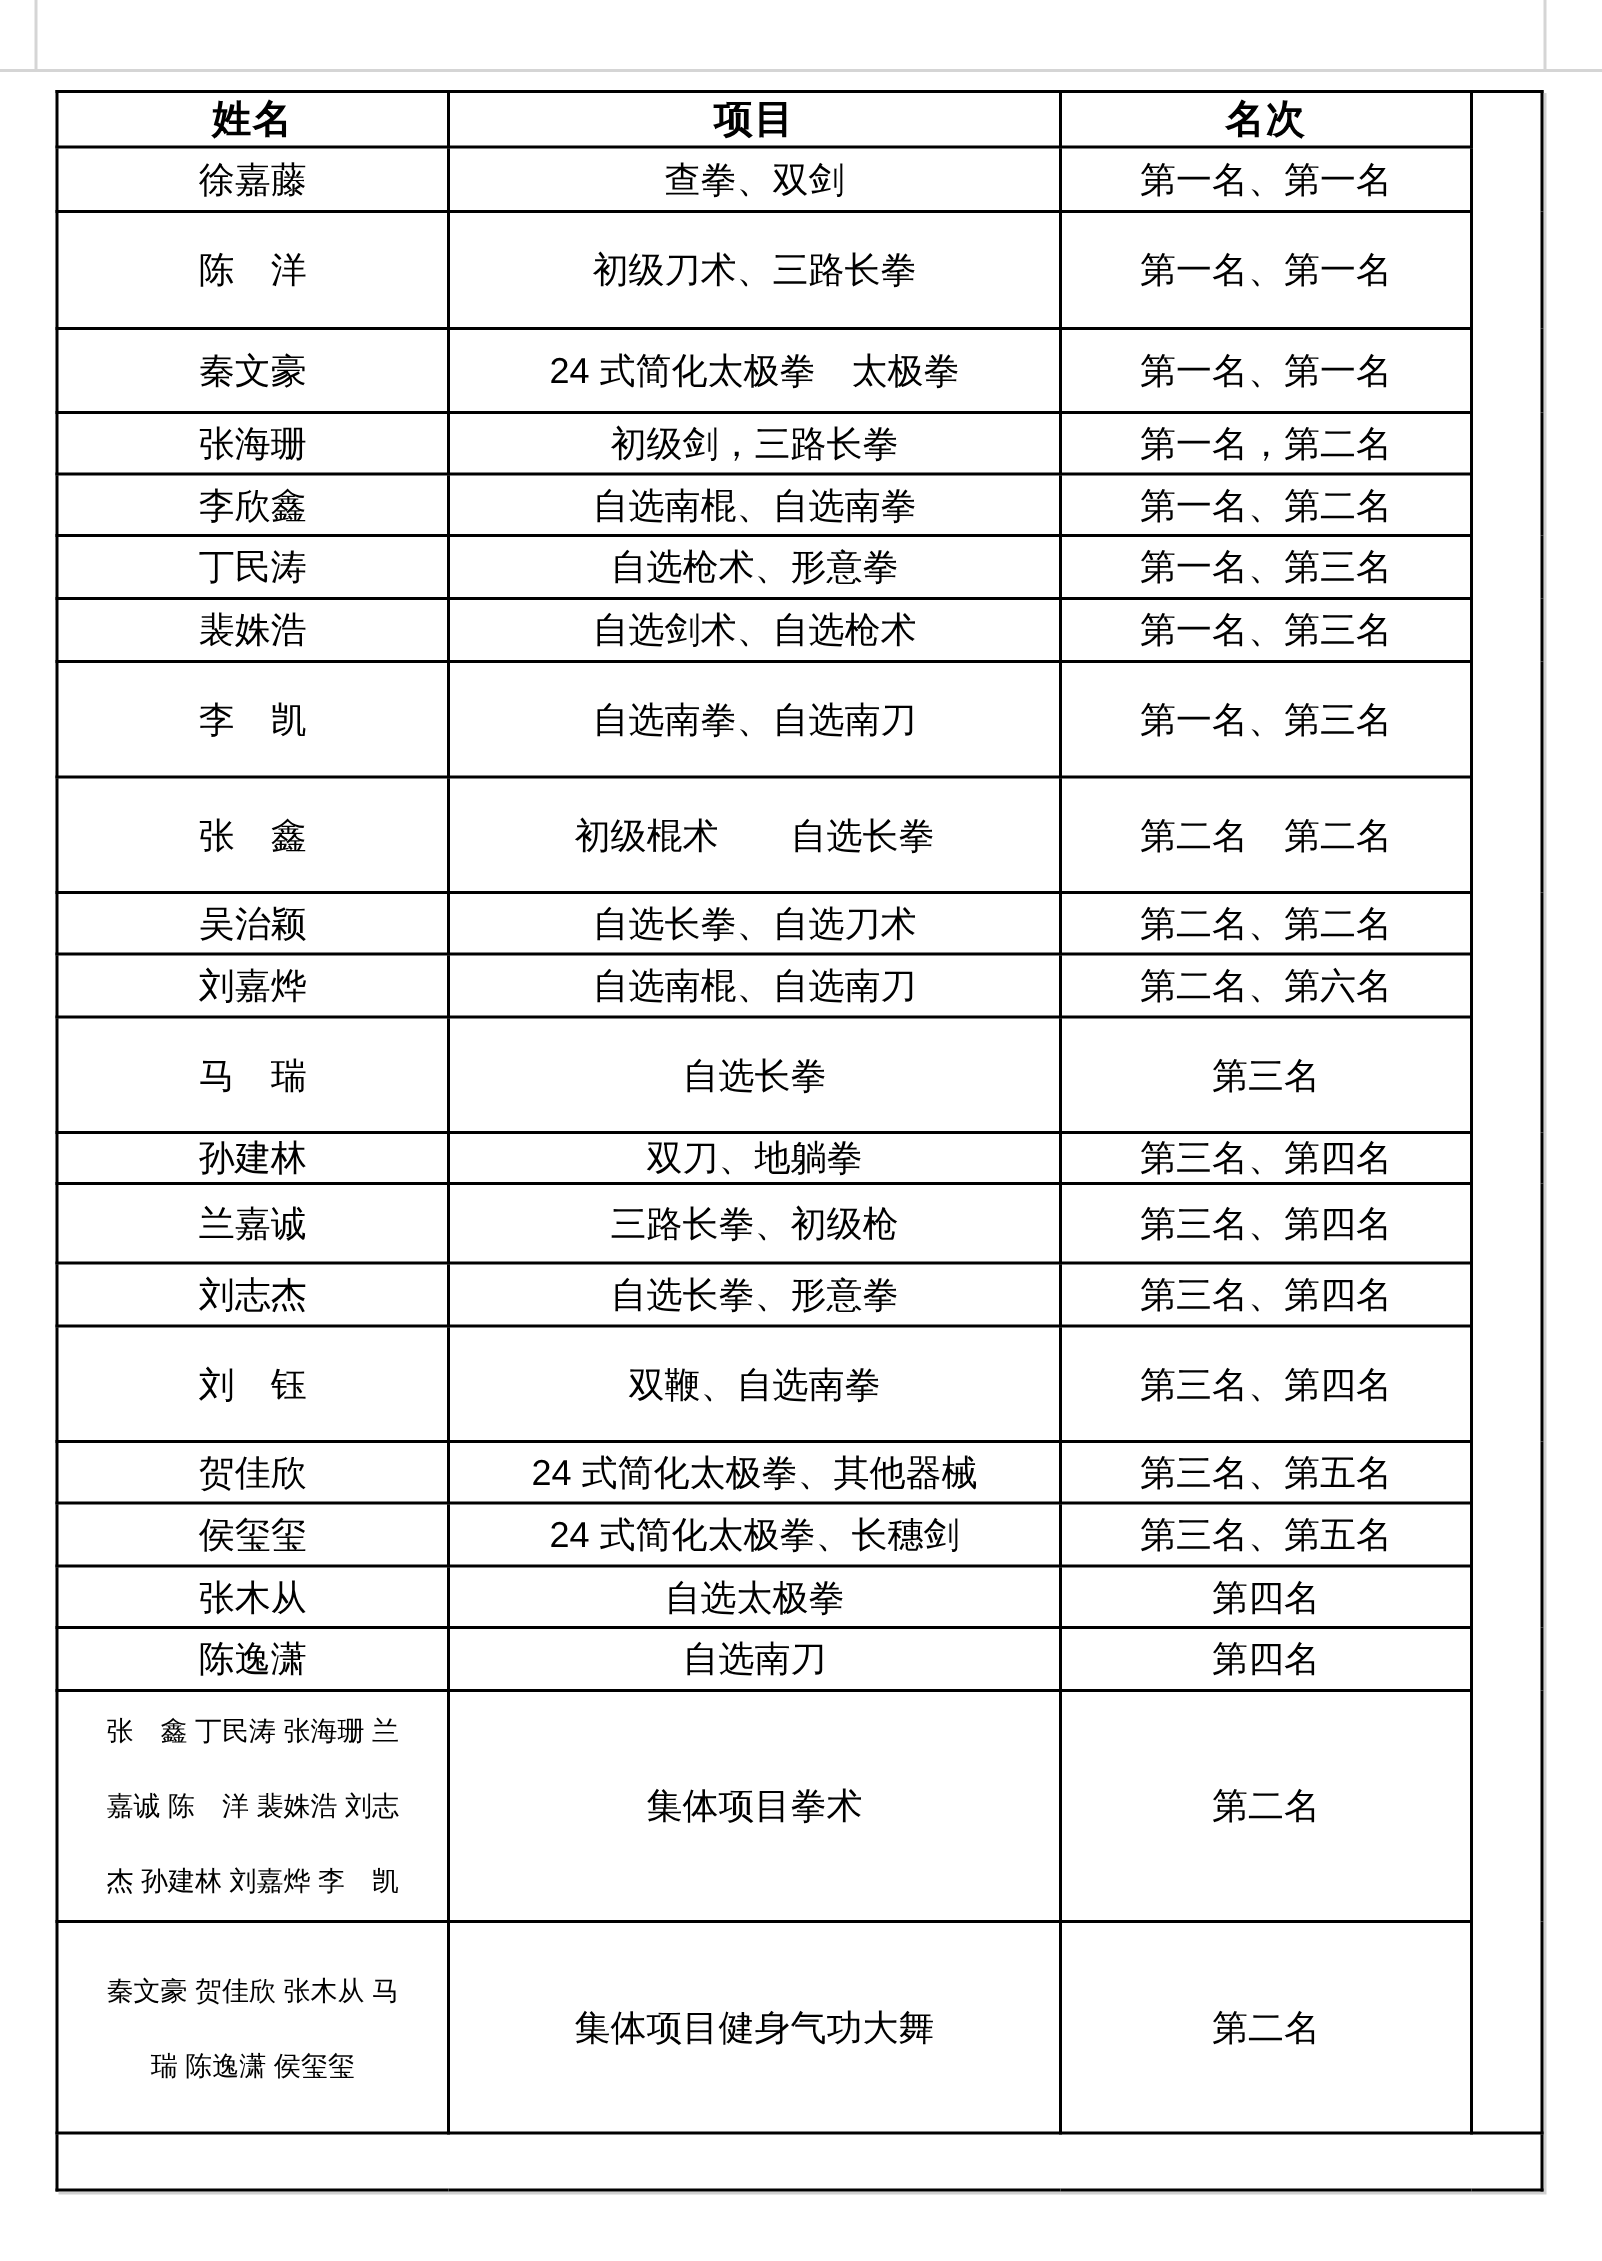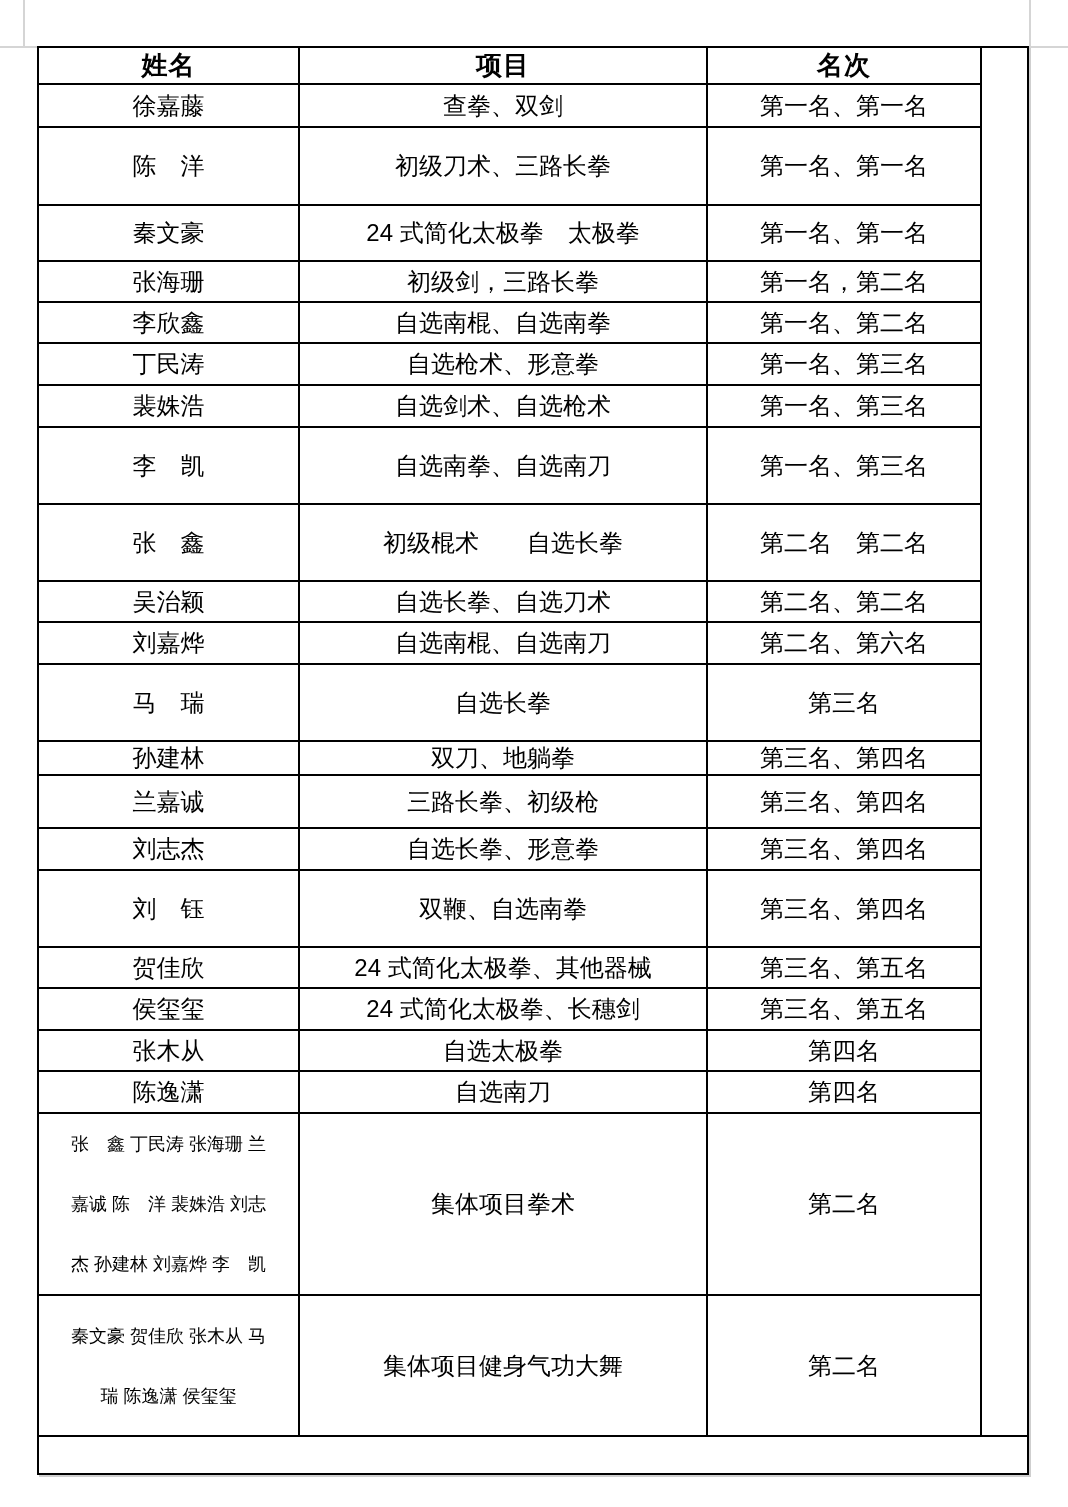--- a/index.html
+++ b/index.html
@@ -30,21 +30,21 @@
     position: absolute;
     top: 0; height: 47px; width: 2px;
     background: #d5d5d5;
   }
   .edge-v-left  { left: 23px; }
   .edge-v-right { left: 1029px; }
 
   table.results {
     position: absolute;
     left: 37px;
-    top: 46px;
+    top: 60px;
     border-collapse: collapse;
     table-layout: fixed;
     width: 990px;
     background: #ffffff;
     box-shadow: 2px 2px 0 #cfcfcf;
   }
   .results col.c-name  { width: 261px; }
   .results col.c-event { width: 408px; }
   .results col.c-rank  { width: 274px; }
   .results col.c-side  { width: 47px;  }
@@ -61,21 +61,21 @@
     font-weight: 700;
     letter-spacing: 1px;
   }
   .results td {
     font-size: 24px;
     font-weight: 400;
     white-space: pre-wrap;
   }
   .results td.group-names {
     font-size: 18px;
-    line-height: 60px;
+    line-height: 50px;
     white-space: pre-line;
     padding: 0 14px;
   }
   .results tr.bottom-row { height: 38px; }
   .results td.side-cell, .results td.bottom-cell { padding: 0; }
 </style>
 </head>
 <body>
 
 <div class="canvas">

